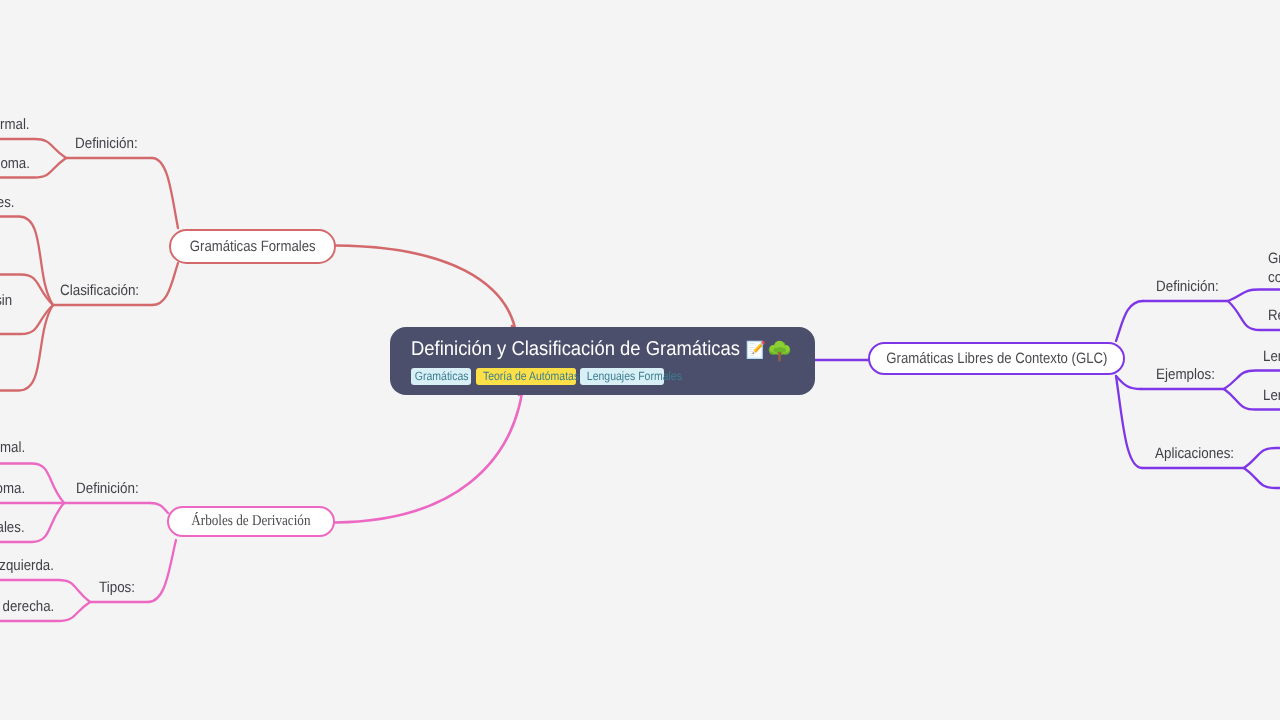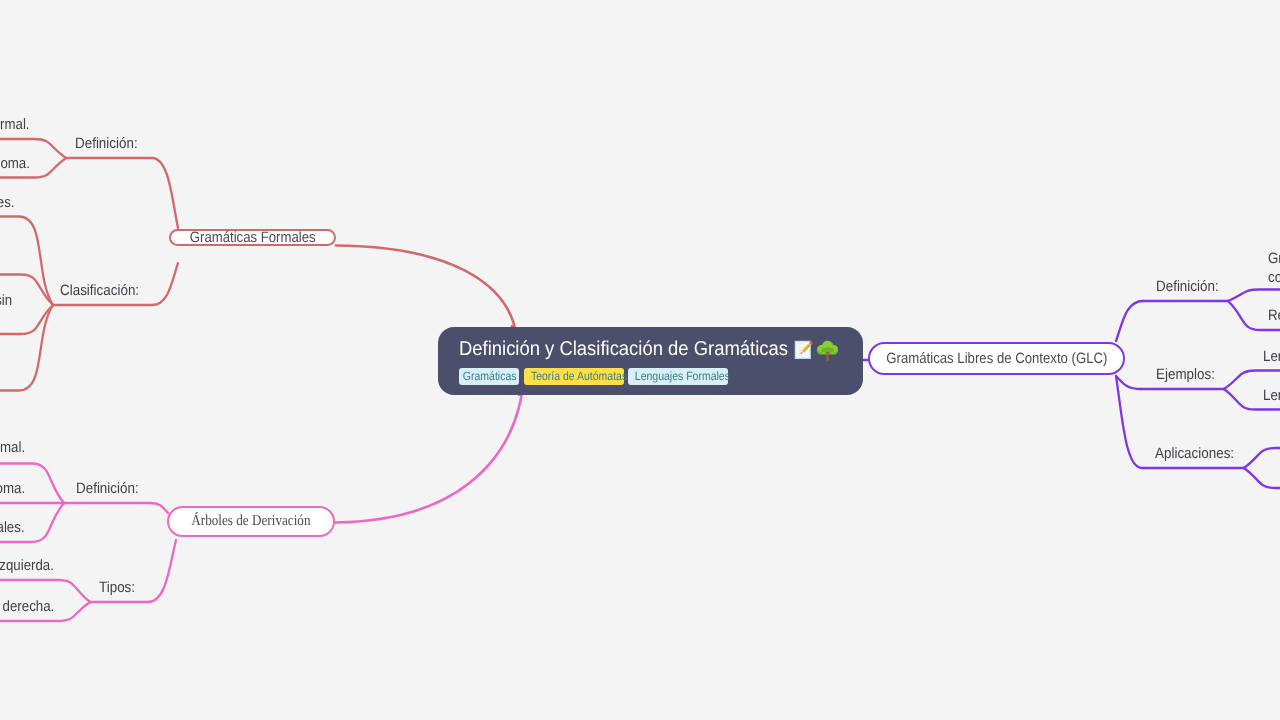--- a/index.html
+++ b/index.html
@@ -10,21 +10,21 @@
   #stage{position:relative;width:1280px;height:720px;background:#f4f4f5;}
   svg#links{position:absolute;left:0;top:0;width:1280px;height:720px;}
   .pill{position:absolute;box-sizing:border-box;border-radius:999px;background:#fff;
         border-style:solid;border-width:2.4px;display:flex;align-items:center;
         justify-content:center;font-size:15px;color:#4a4a4f;white-space:nowrap;}
   .pill>span{display:inline-block;transform:scaleX(0.878) translateZ(0);transform-origin:center;}
   .grouplabel{position:absolute;font-size:15px;color:#3f3f46;white-space:nowrap;
         transform:scaleX(0.895) translateZ(0);transform-origin:left top;}
   .leaftext{position:absolute;font-size:15px;color:#3f3f46;white-space:nowrap;
         line-height:19.5px;transform-origin:left top;}
-  #root-node{position:absolute;border-radius:16px;box-sizing:border-box;overflow:hidden;margin-left:48px;}
+  #root-node{position:absolute;border-radius:16px;box-sizing:border-box;overflow:hidden;}
   #root-title{font-size:20px;white-space:nowrap;position:absolute;}
   #root-title .ttl{display:inline-block;transform:scaleX(0.922) translateZ(0);
         transform-origin:left center;vertical-align:middle;}
   #root-tags{display:flex;gap:4.5px;position:absolute;}
   .tag{font-size:12px;border-radius:3px;height:17px;line-height:17px;
         text-align:center;box-sizing:border-box;white-space:nowrap;}
   .tag>i{font-style:normal;display:inline-block;transform:scaleX(0.875) translateZ(0);transform-origin:center;}
   .emoji{display:inline-block;vertical-align:middle;line-height:0;position:absolute;}
 </style>
 </head>
@@ -114,25 +114,25 @@
 <path d="M28.7 39h6.6v23h-6.6z" fill="#9c5f3e"></path>
 <path d="M34.6 42 L27.4 31.6 l-3.7 2.5 L30.8 43.6z" fill="#9c5f3e"></path>
 <path d="M29.7 42 L37.6 31.2 l3.7 2.6 L33.6 43.6z" fill="#9c5f3e"></path>
 <ellipse cx="23.5" cy="31" rx="8" ry="6.5" fill="#6eb52a"></ellipse>
 <ellipse cx="42" cy="31" rx="8" ry="6.5" fill="#6eb52a"></ellipse>
 <ellipse cx="32.5" cy="28.5" rx="7.5" ry="6.5" fill="#6eb52a"></ellipse>
 </svg></span>
     <div id="root-tags" style="left: 21px; top: 41px;">
         <span class="tag" style="background: rgb(215, 239, 245); width: 60px; color: rgb(59, 126, 145);"><i>Gramáticas</i></span>
         <span class="tag" style="background: #fde047; width: 100px; color: rgb(59, 126, 145);"><i>Teoría de Autómatas</i></span>
-        <span class="tag" style="background: rgb(215, 239, 245); width: 100px; color: rgb(59, 126, 145);"><i>Lenguajes Formales</i></span>
+        <span class="tag" style="background: rgb(215, 239, 245); width: 84px; color: rgb(59, 126, 145);"><i>Lenguajes Formales</i></span>
       </div>
   </div>
   <div id="nodes">
-      <div class="pill" style="left: 169px; top: 229px; width: 167px; height: 17px; border-color: rgb(212, 105, 108);">
+      <div class="pill" style="left: 169px; top: 229px; width: 167px; height: 35px; border-color: rgb(212, 105, 108);">
         <span>Gramáticas Formales</span>
       </div>
       <div class="grouplabel" style="left: 75px; top: 134.5px;">Definición:</div>
       <div class="leaftext" style="top: 115px; right: 1250px; transform: scaleX(0.885) translateZ(0px); transform-origin: right top; text-align: left;">
         <div>Una gramática formal.</div>
       </div>
       <div class="leaftext" style="top: 153.5px; right: 1250px; transform: scaleX(0.885) translateZ(0px); transform-origin: right top; text-align: left;">
         <div>Reglas de un idioma.</div>
       </div>
       <div class="grouplabel" style="left: 60px; top: 281.5px;">Clasificación:</div>

